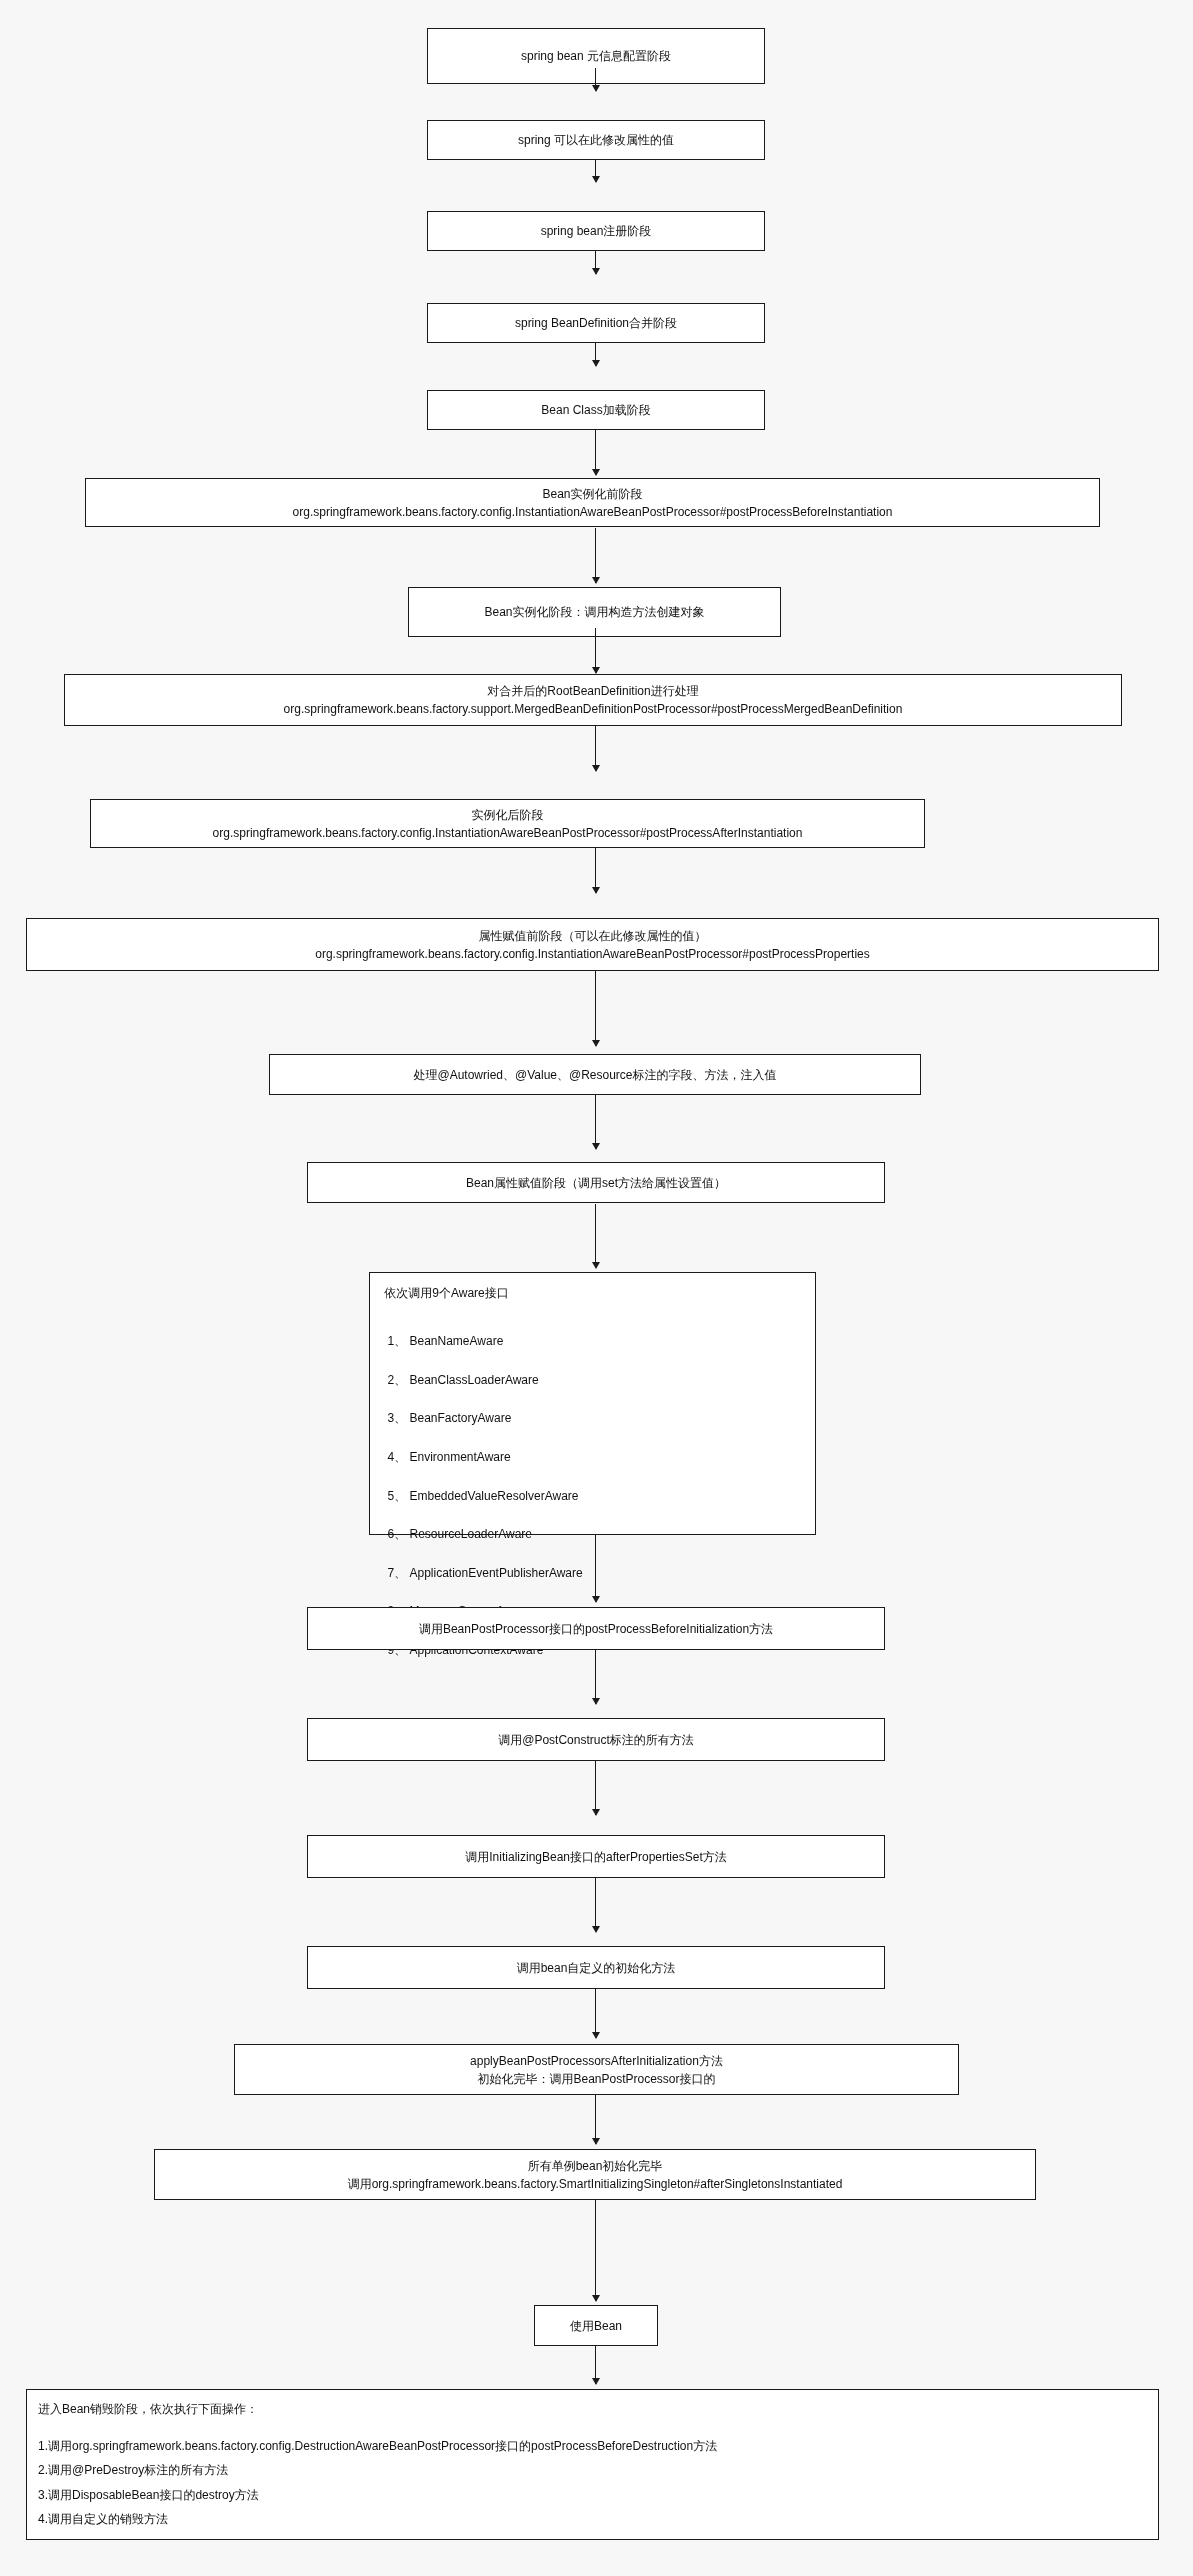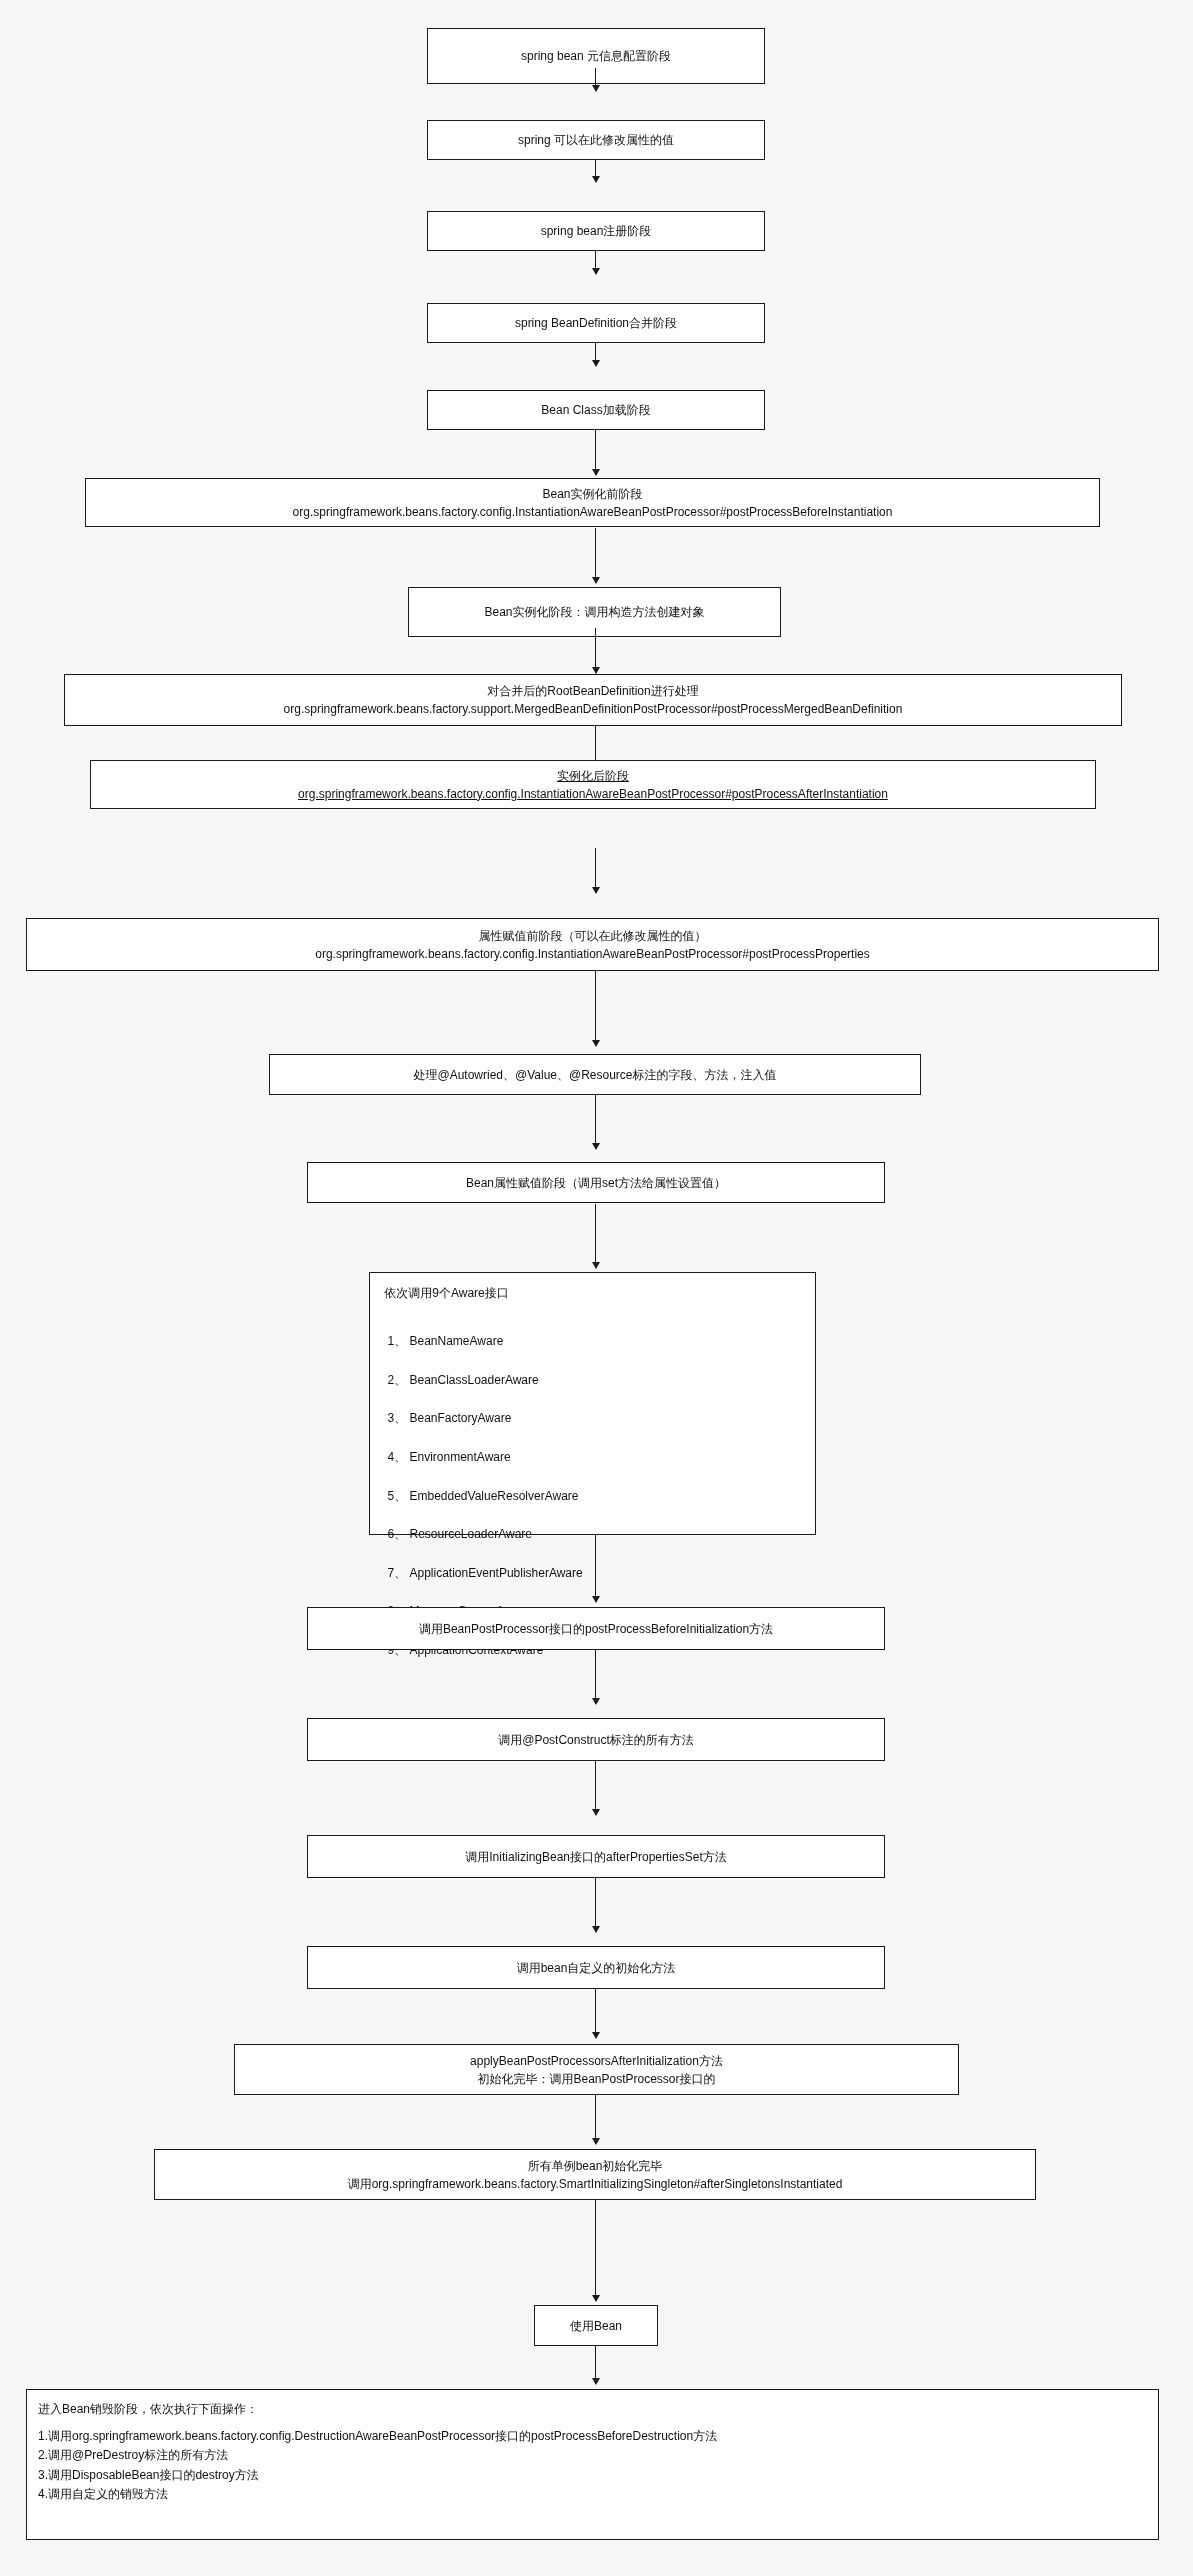--- a/index.html
+++ b/index.html
@@ -58,21 +58,21 @@
     list-style: none;
   }
   .node.aware ol li {
     display: block;
     text-align: left;
     line-height: 1.72;
     white-space: pre;
   }
   .node.destroy {
     align-items: flex-start;
-    justify-content: flex-start;
+    justify-content: space-between;
     text-align: left;
     padding: 9.6px 11px;
   }
   .node.destroy .line {
     text-align: left;
     line-height: 1.62;
   }
   .node.destroy .spacer {
     height: 8px;
   }
@@ -135,21 +135,21 @@
     <span class="line">Bean实例化阶段：调用构造方法创建对象</span>
   </div>
   <div class="arrow" style="left:595px; top:628px; height:45px;"></div>
 
   <div class="node" style="left:64px; top:674px; width:1058px; height:52px;">
     <span class="line">对合并后的RootBeanDefinition进行处理</span>
     <span class="line">org.springframework.beans.factory.support.MergedBeanDefinitionPostProcessor#postProcessMergedBeanDefinition</span>
   </div>
   <div class="arrow" style="left:595px; top:726px; height:45px;"></div>
 
-  <div class="node" style="left:90px; top:760px; width:1006px; height:49px;text-decoration:underline;">
+  <div class="node" style="left:90px; top:799px; width:835px; height:49px;">
     <span class="line">实例化后阶段</span>
     <span class="line">org.springframework.beans.factory.config.InstantiationAwareBeanPostProcessor#postProcessAfterInstantiation</span>
   </div>
   <div class="arrow" style="left:595px; top:848px; height:45px;"></div>
 
   <div class="node" style="left:26px; top:918px; width:1133px; height:53px;">
     <span class="line">属性赋值前阶段（可以在此修改属性的值）</span>
     <span class="line">org.springframework.beans.factory.config.InstantiationAwareBeanPostProcessor#postProcessProperties</span>
   </div>
   <div class="arrow" style="left:595px; top:971px; height:75px;"></div>

